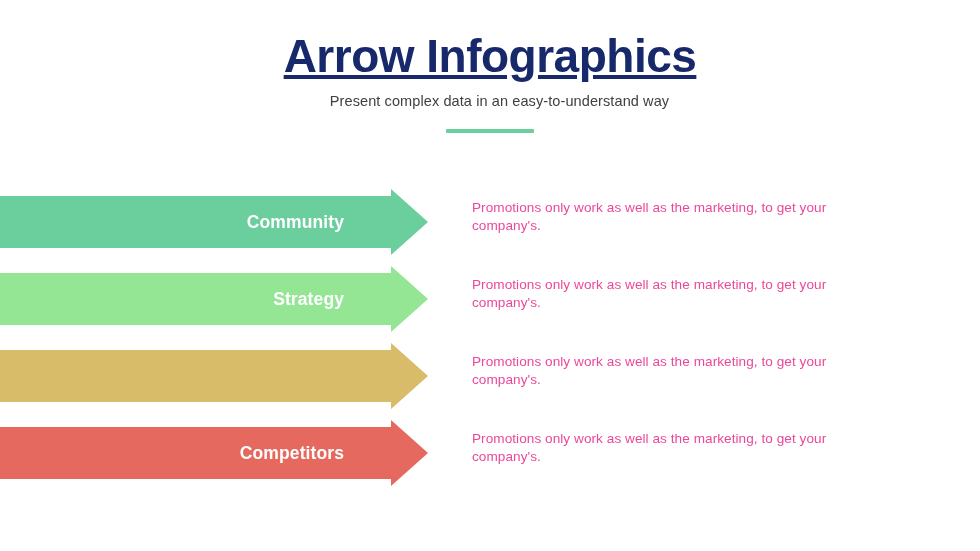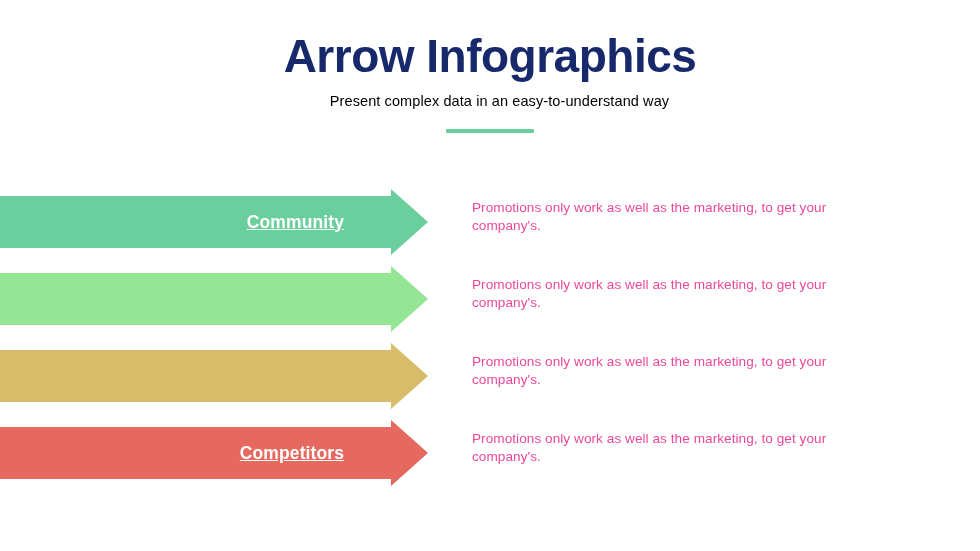--- a/index.html
+++ b/index.html
@@ -31,20 +31,21 @@
     text-align: center;
   }
   .title {
     font-size: 46px;
     font-weight: bold;
     color: #17296b;
     letter-spacing: -0.5px;
     line-height: 1.05;
     margin: 0;
     white-space: nowrap;
+    text-decoration: underline;
   }
   .subtitle {
     font-size: 14.5px;
     color: #808285;
     margin: 13px 0 0 0;
     letter-spacing: 0.1px;
     line-height: 1.2;
   }
   .accent-rule {
     width: 88px;
@@ -90,42 +91,41 @@
     width: 344px;
     height: 52px;
     display: flex;
     align-items: center;
     justify-content: flex-end;
     color: #ffffff;
     font-size: 17.5px;
     font-weight: bold;
     letter-spacing: 0.1px;
     pointer-events: none;
-    text-decoration: underline;
   }
 
   .row-desc {
     position: absolute;
     left: 472px;
     top: 3px;
     width: 372px;
     font-size: 13.6px;
     line-height: 1.32;
     color: #ec4899;
     letter-spacing: 0.05px;
   }
 </style>
 </head>
 <body>
 
 <div class="slide" style="background: rgb(255, 255, 255);">
 
   <div class="header">
     <h1 class="title" style="color: rgb(23, 41, 107);">Arrow Infographics</h1>
-    <p class="subtitle" style="color: #000000; padding-left: 19px;">Present complex data in an easy-to-understand way</p>
+    <p class="subtitle" style="color: #404040; padding-left: 19px;">Present complex data in an easy-to-understand way</p>
     <div class="accent-rule" style="background: rgb(106, 207, 156);"></div>
   </div>
 
   <div class="rows">
 
     <div class="row">
       <div class="arrow">
         <svg viewBox="0 0 430 66" xmlns="http://www.w3.org/2000/svg">
           <path d="M0 7 L391 7 L391 0 L428 33 L391 66 L391 59 L0 59 Z" fill="#6ACF9C"></path>
         </svg>
@@ -133,20 +133,21 @@
       <div class="arrow-label">Community</div>
       <div class="row-desc">Promotions only work as well as the marketing, to get your company's.</div>
     </div>
 
     <div class="row">
       <div class="arrow">
         <svg viewBox="0 0 430 66" xmlns="http://www.w3.org/2000/svg">
           <path d="M0 7 L391 7 L391 0 L428 33 L391 66 L391 59 L0 59 Z" fill="#94E695"></path>
         </svg>
       </div>
+      <div class="arrow-label">Strategy</div>
       <div class="row-desc">Promotions only work as well as the marketing, to get your company's.</div>
     </div>
 
     <div class="row">
       <div class="arrow">
         <svg viewBox="0 0 430 66" xmlns="http://www.w3.org/2000/svg">
           <path d="M0 7 L391 7 L391 0 L428 33 L391 66 L391 59 L0 59 Z" fill="#D8BC6A"></path>
         </svg>
       </div>
       <div class="row-desc">Promotions only work as well as the marketing, to get your company's.</div>

